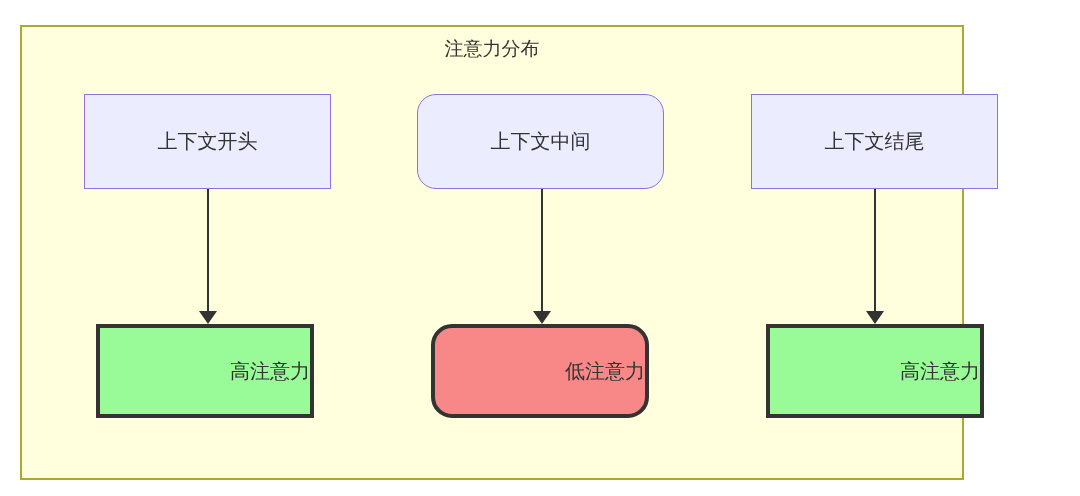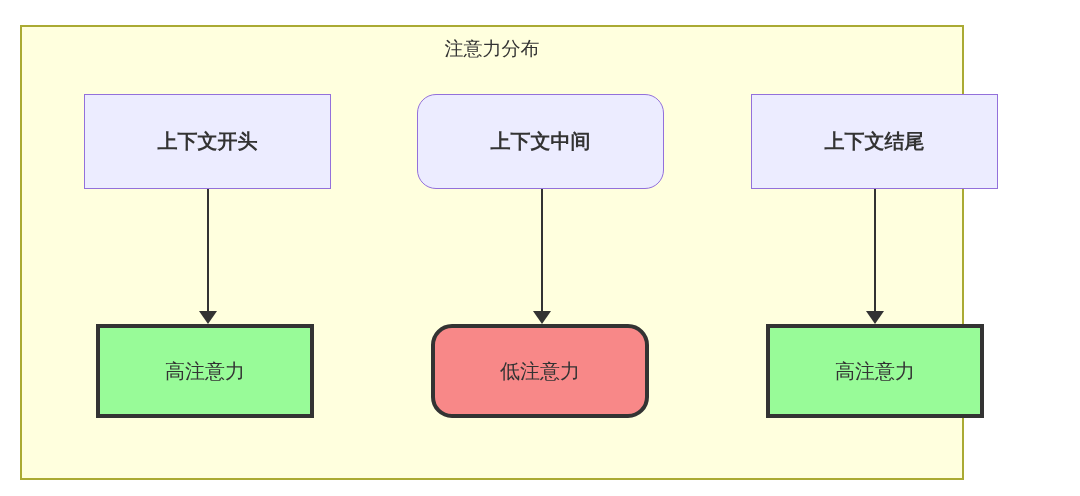--- a/index.html
+++ b/index.html
@@ -51,26 +51,26 @@
     justify-content: center;
     font-size: 20px;
     color: var(--text);
     text-align: center;
   }
   .node.context {
     width: 247px;
     height: 95px;
     background: var(--top-fill);
     border: 1.5px solid var(--top-border);
-    font-weight: bold;
   }
   .node.result {
     width: 218px;
     height: 94px;
     border: 4px solid var(--result-border);
+    justify-content: flex-end;
   }
   .node.result.high { background: var(--high-fill); }
   .node.result.low  { background: var(--low-fill); border-radius: 21px; }
 
   .pos-ctx-1 { left: 62px;  top: 67px; }
   .pos-ctx-2 { left: 395px; top: 67px; border-radius: 19px; }
   .pos-ctx-3 { left: 729px; top: 67px; }
   .pos-res-1 { left: 74px;  top: 297px; }
   .pos-res-2 { left: 409px; top: 297px; }
   .pos-res-3 { left: 744px; top: 297px; }

